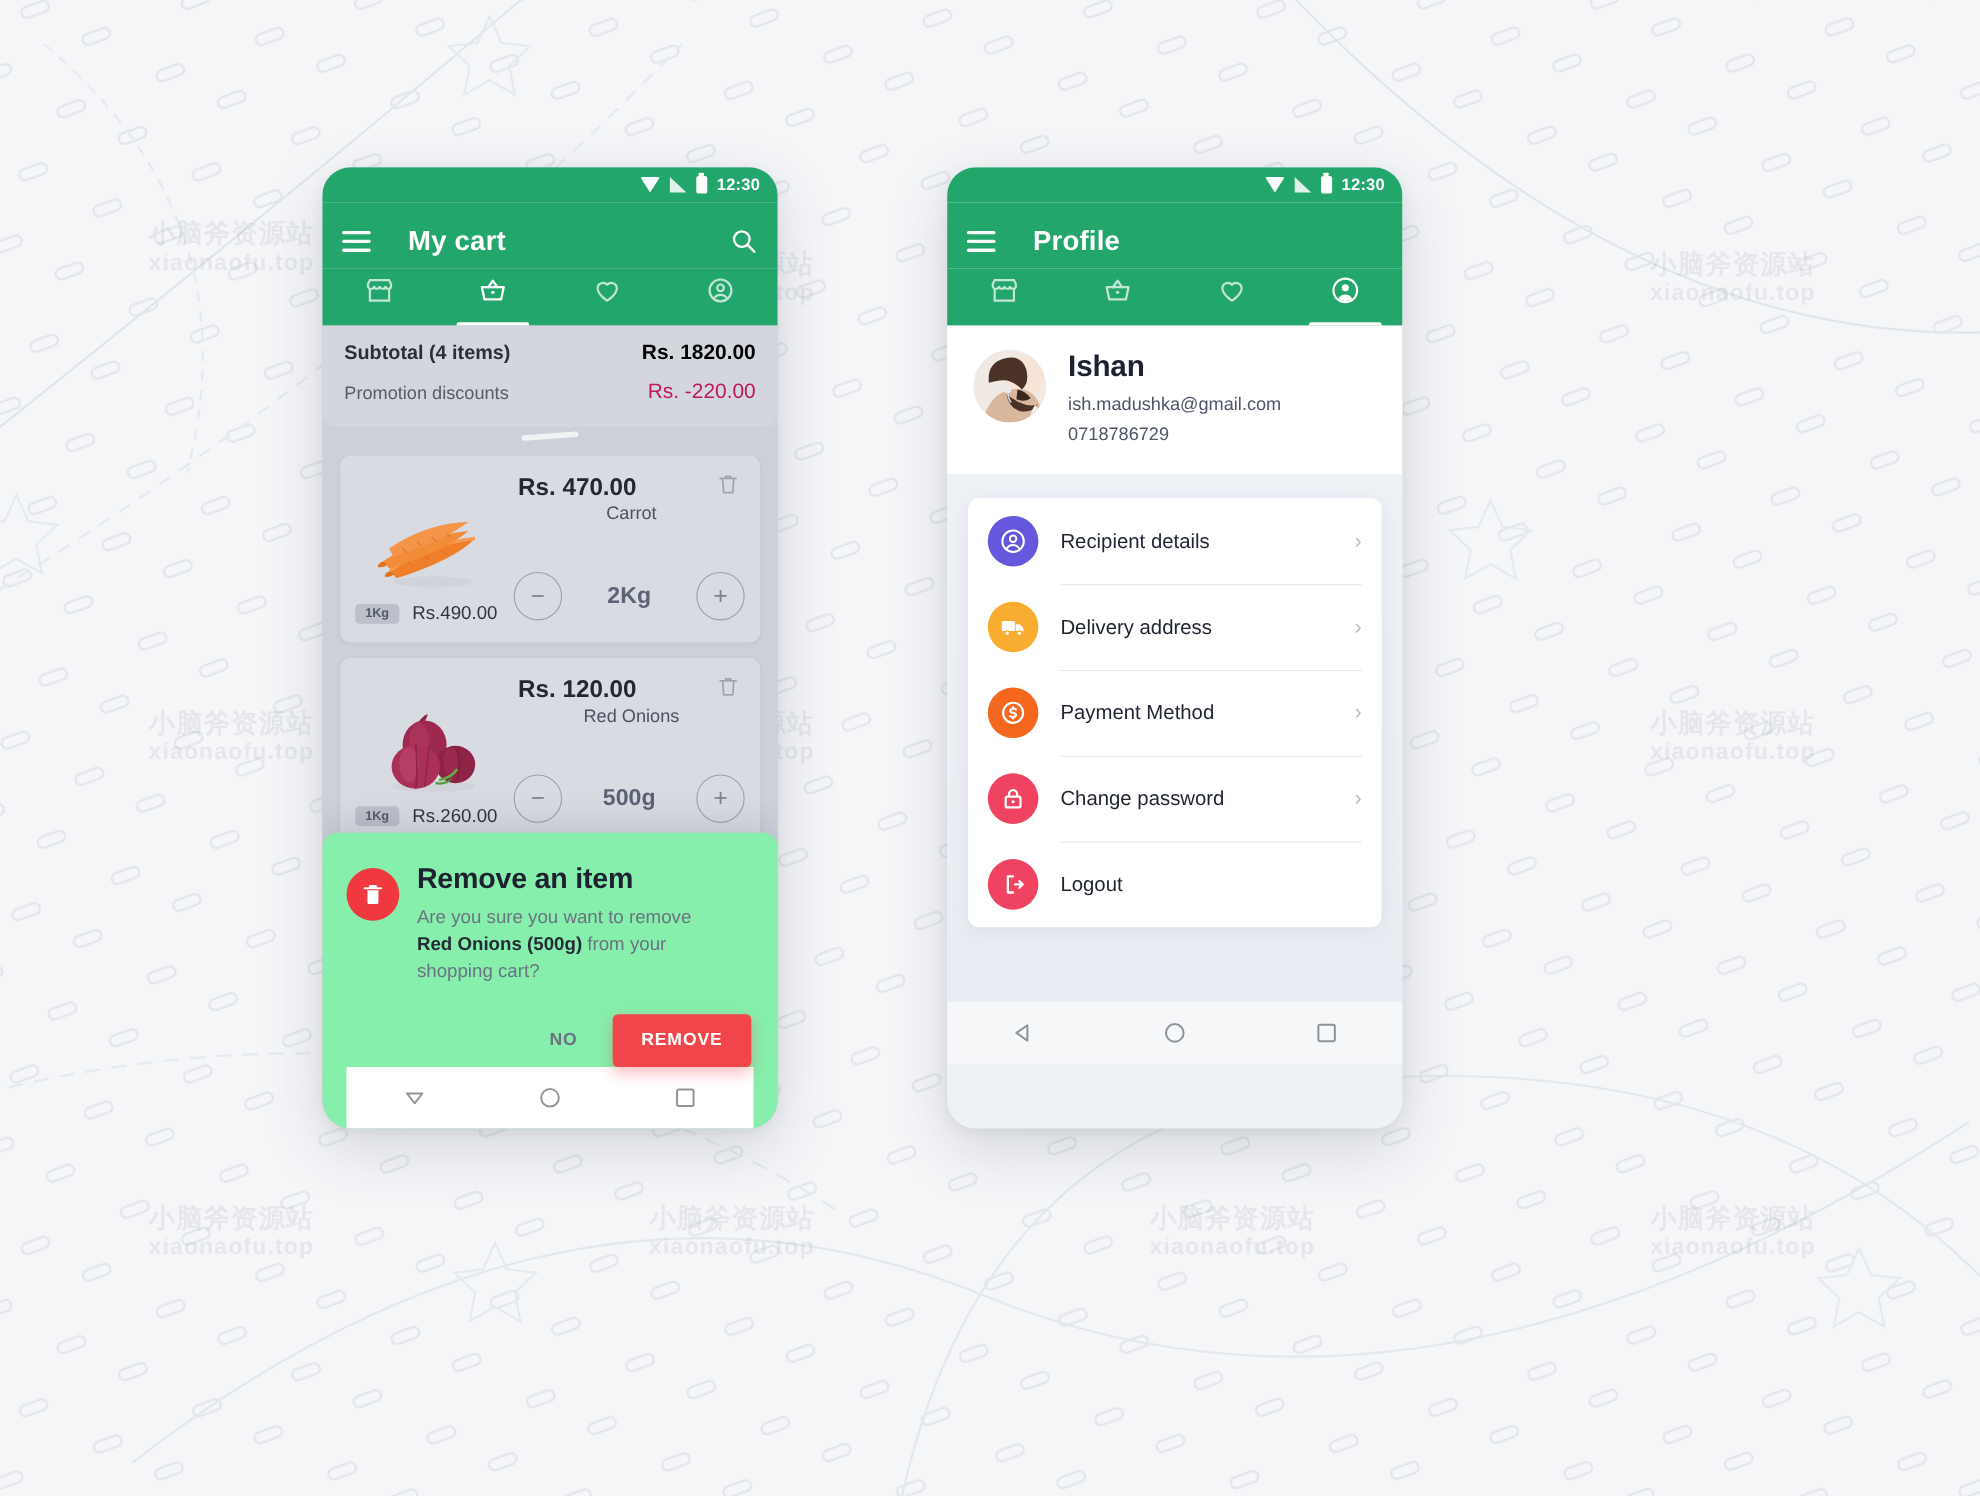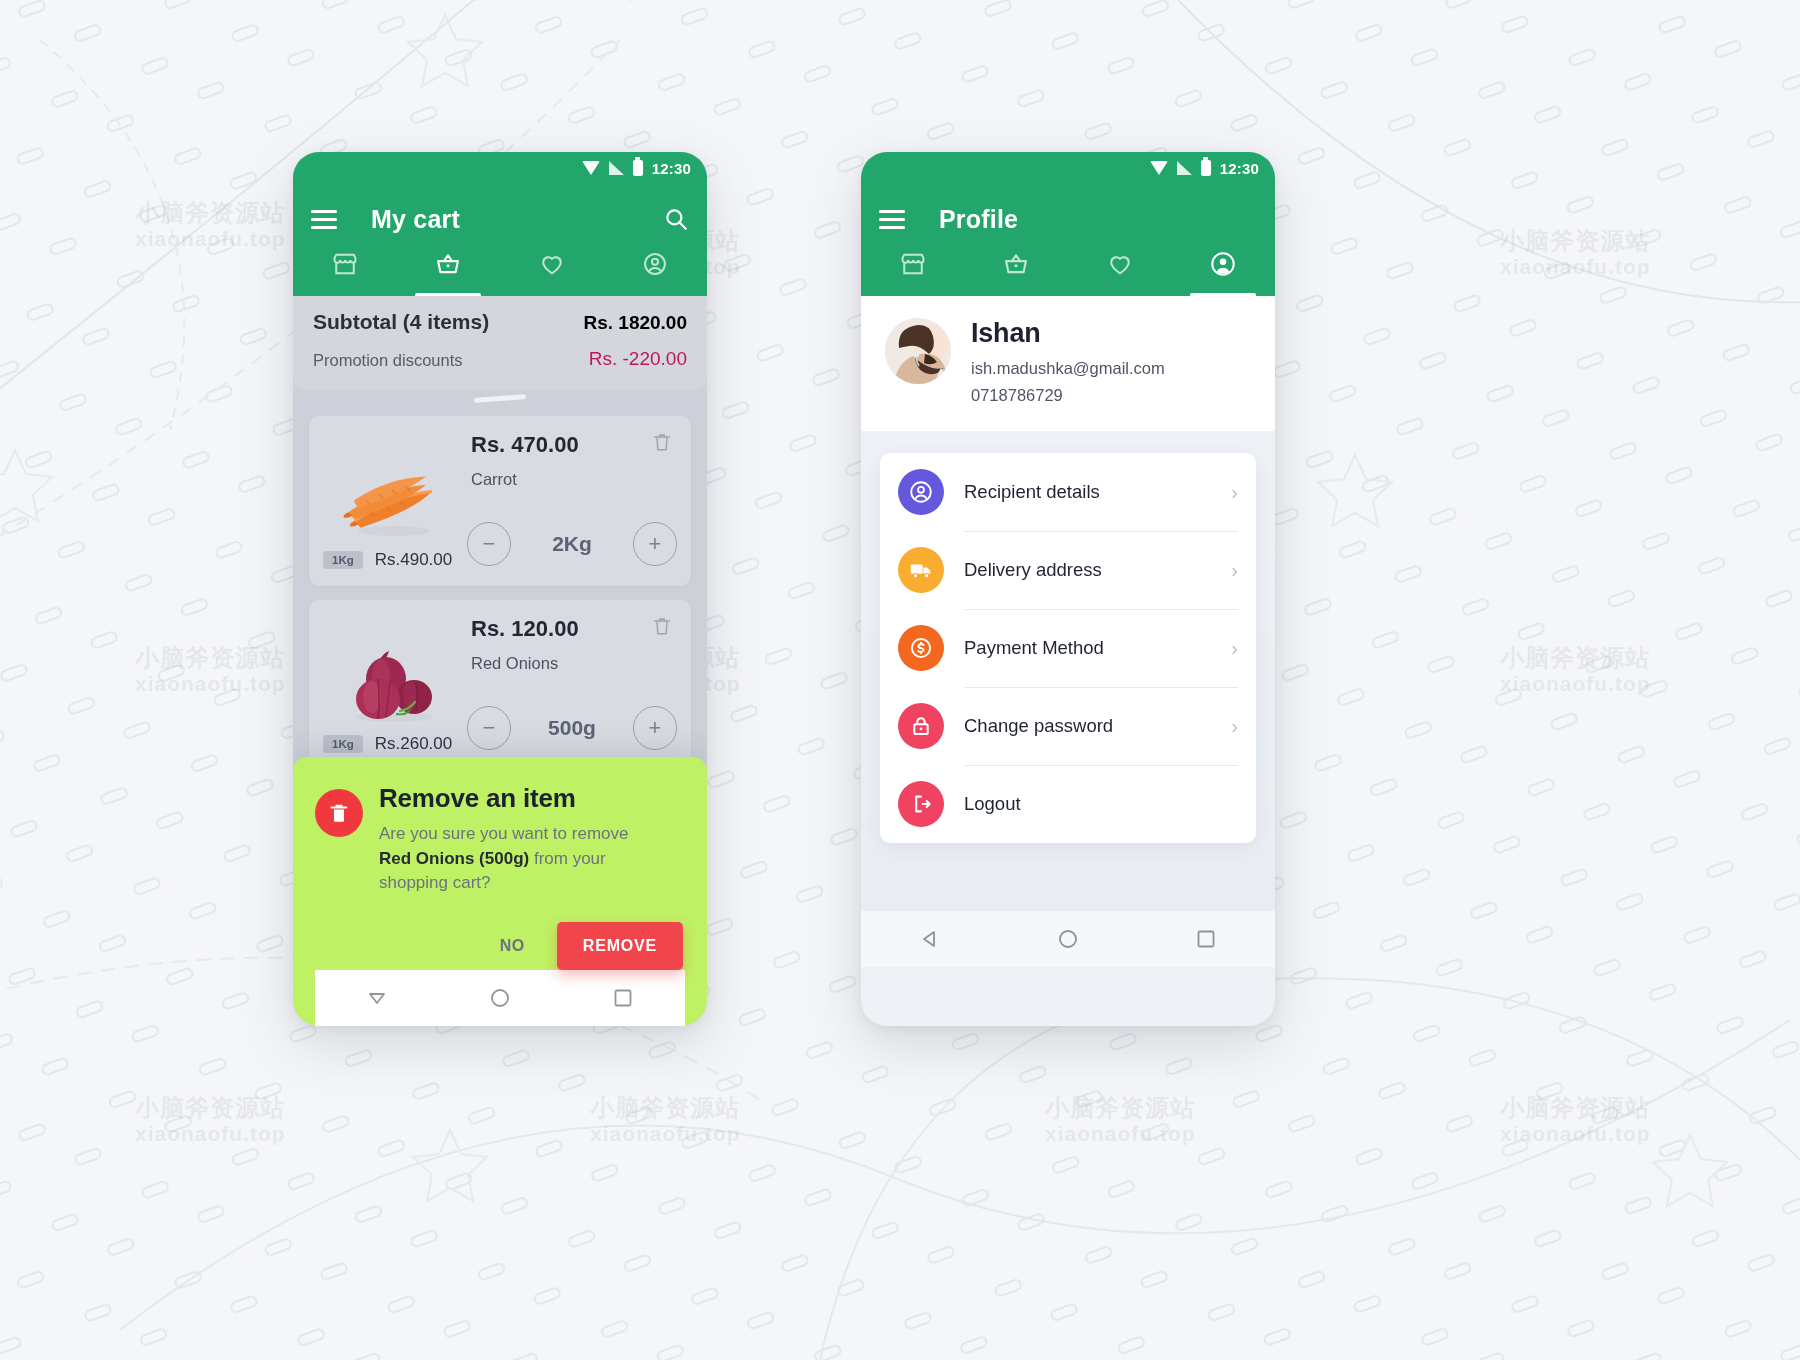--- a/index.html
+++ b/index.html
@@ -133,21 +133,21 @@
     background: #d4d6dd;
     padding: 14px 20px 20px 20px;
     border-radius: 0 0 14px 14px;
   }
   .sum-row {
     display: flex;
     justify-content: space-between;
     align-items: baseline;
   }
   .sum-row + .sum-row { margin-top: 14px; align-items: flex-end; }
-  .sum-label { font-size: 21px; font-weight: bold; color: #2b2f3a; }
+  .sum-label { font-size: 18px; font-weight: bold; color: #2b2f3a; }
   .sum-value { font-size: 19px; font-weight: bold; color: #000000; }
   .sum-row.secondary .sum-label { font-weight: normal; color: #555b68; font-size: 16.5px; }
   .sum-row.secondary .sum-value { font-weight: normal; color: #be185d; font-size: 19px; }
 
   .cart-body {
     background: #cdd0d8;
     padding: 26px 16px 0 16px;
     height: 420px;
     position: relative;
   }
@@ -173,21 +173,21 @@
   }
   .ci-thumb {
     width: 142px;
     position: relative;
     display: flex;
     align-items: center;
     justify-content: center;
   }
   .ci-right { flex: 1; padding-left: 6px; position: relative; }
   .ci-price { font-size: 22px; font-weight: bold; color: #222733; margin-top: 4px; }
-  .ci-name  { font-size: 16.5px; color: #4b5261; margin-top: 12px; }
+  .ci-name  { font-size: 16.5px; color: #4b5261; margin-top: 2px; text-align: center; }
 
   .ci-trash {
     position: absolute;
     top: 2px; right: 4px;
     width: 22px; height: 24px;
     cursor: pointer;
     opacity: .45;
   }
 
   .stepper {
@@ -233,21 +233,21 @@
   }
   .unit-price { font-size: 17px; color: #2f3440; font-weight: 500; }
 
   
   .veg { width: 120px; height: 96px; }
 
   
   .dialog-sheet {
     position: absolute;
     left: 0; right: 0; bottom: 0;
-    background: #bef264;
+    background: #86efac;
     border-radius: 14px 14px 26px 26px;
     padding: 26px 22px 0 22px;
     box-shadow: 0 -8px 28px rgba(50,60,85,.14);
   }
   .dlg-top { display: flex; gap: 16px; }
   .dlg-icon {
     width: 48px; height: 48px;
     border-radius: 50%;
     background: #f0393f;
     display: flex; align-items: center; justify-content: center;

